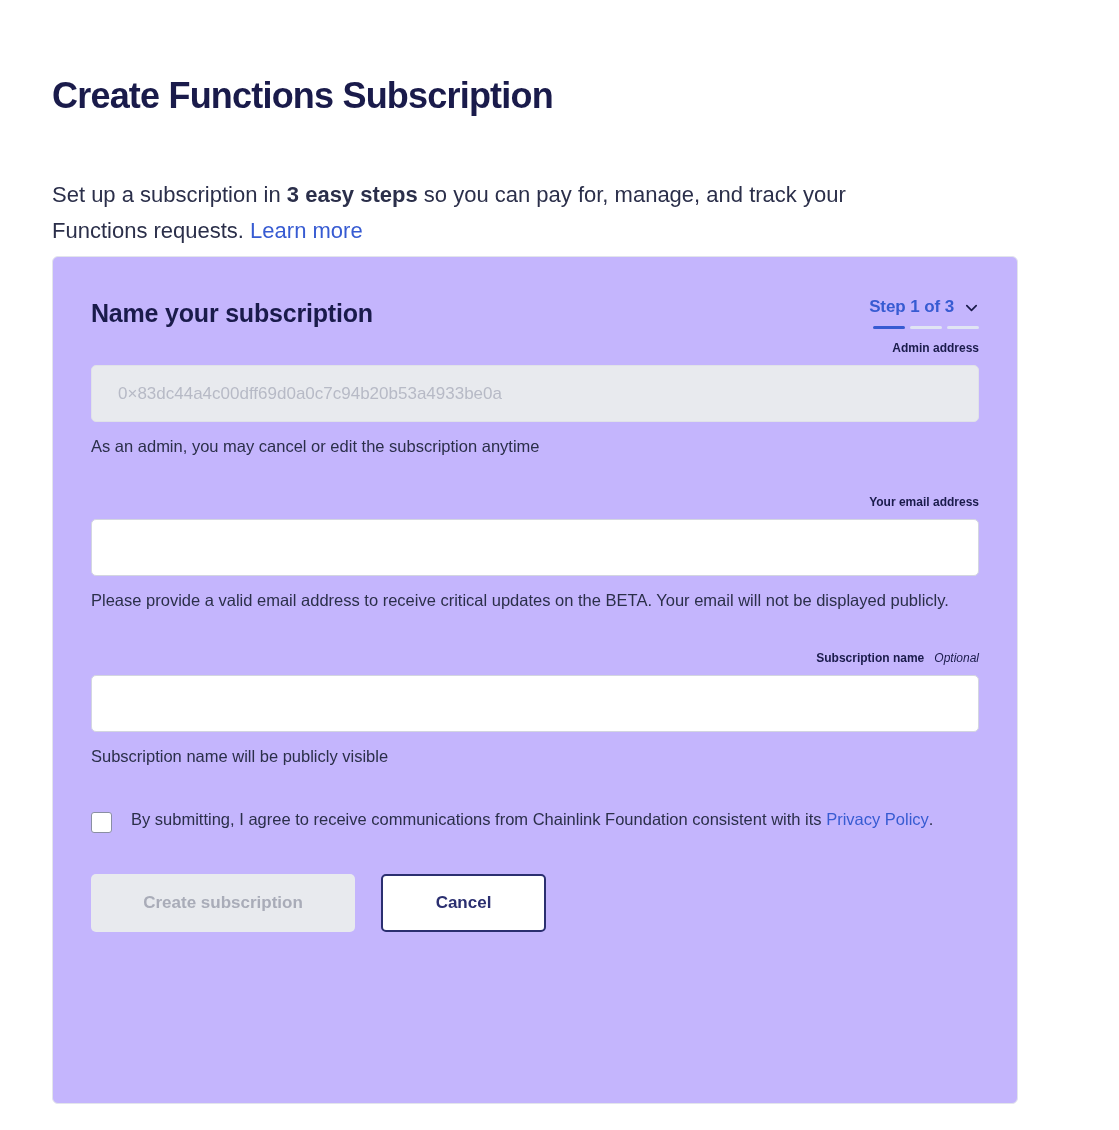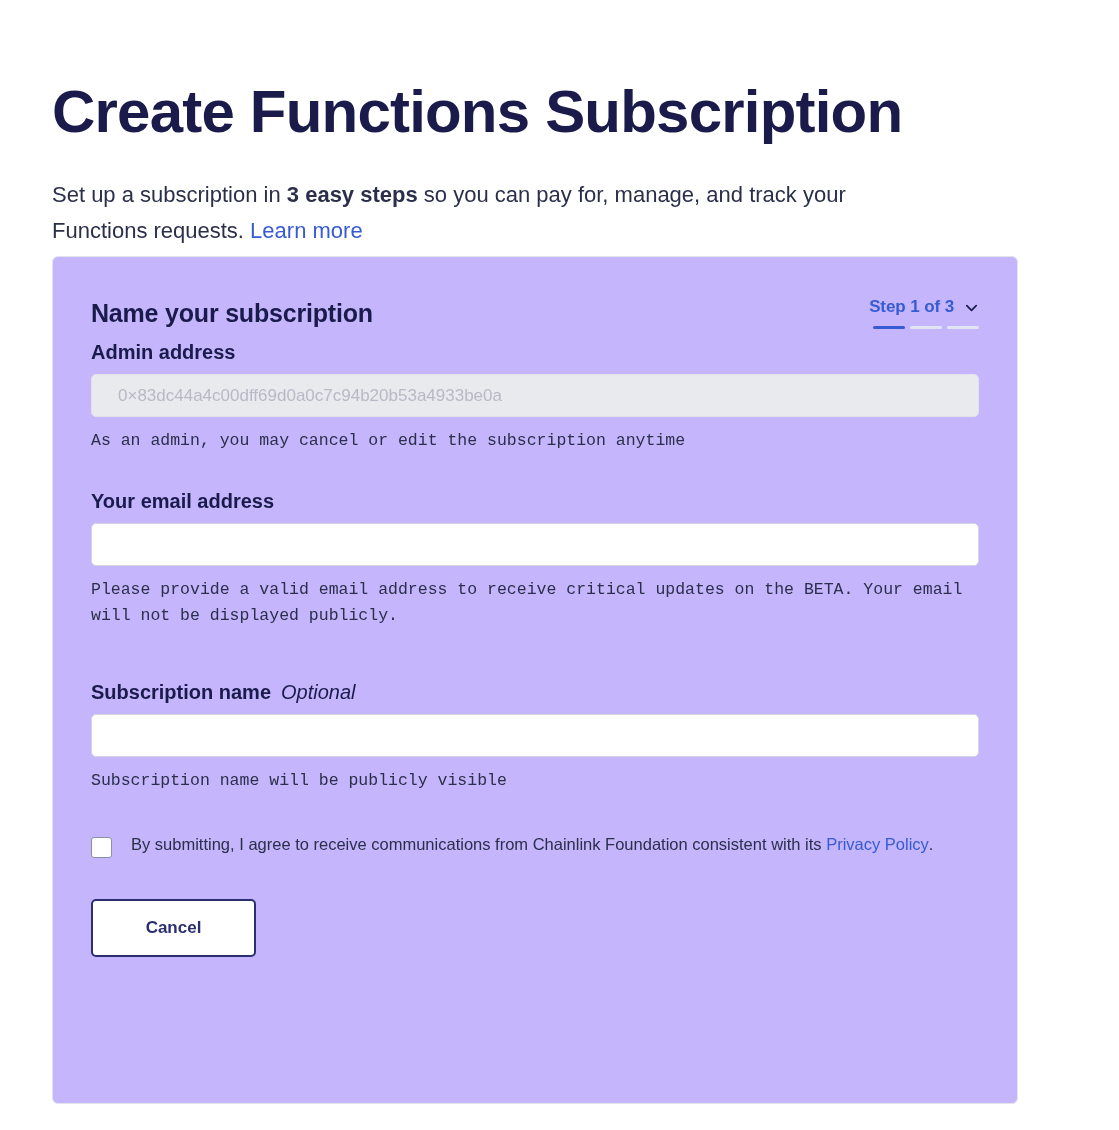--- a/index.html
+++ b/index.html
@@ -15,21 +15,21 @@
   .page {
     position: relative;
     width: 1119px;
     height: 1130px;
     overflow: hidden;
   }
   .page-title {
     position: absolute;
     left: 52px;
     top: 44px;
-    font-size: 60px;
+    font-size: 36px;
     line-height: 56px;
     font-weight: 700;
     color: #1a1b4b;
     letter-spacing: -0.8px;
   }
   .page-subtitle {
     position: absolute;
     left: 52px;
     top: 155px;
     width: 880px;
@@ -111,60 +111,60 @@
 
   .form {
     position: absolute;
     left: 0;
     top: 84px;
     right: 0;
     padding: 0 38px;
   }
 
   .field-label {
-    font-size: 20px;
+    font-size: 12px;
     font-weight: 700;
     color: #1a1b4b;
     margin-bottom: 10px;
+    text-align: right;
   }
   .field-label .optional {
     font-weight: 400;
     font-style: italic;
     color: #1a1b4b;
     margin-left: 10px;
   }
   .input {
     width: 100%;
-    height: 43px;
+    height: 57px;
     border: 1px solid #d3d6e0;
     border-radius: 5px;
     background: #ffffff;
     font-size: 17px;
     color: #1a1b4b;
     padding: 0 26px;
     font-family: "Liberation Sans", sans-serif;
     outline: none;
   }
   .input::placeholder { color: #b7bac6; }
   .input.readonly {
     background: #e8eaee;
     border-color: #e0e2e8;
     color: #a9acb8;
   }
   .help {
     font-size: 16.5px;
     line-height: 26px;
     color: #2b2f4a;
     margin-top: 11px;
-    font-family: Liberation Mono, monospace;
   }
 
   .group-admin { margin-top: 0; }
   .group-email { margin-top: 36px; }
-  .group-name { margin-top: 52px; }
+  .group-name { margin-top: 38px; }
 
   .consent {
     display: flex;
     align-items: flex-start;
     gap: 19px;
     margin-top: 38px;
     max-width: 880px;
   }
   .checkbox {
     flex: 0 0 auto;
@@ -260,18 +260,19 @@
         <input class="input" type="text" placeholder="" style="">
         <div class="help">Subscription name will be publicly visible</div>
       </div>
 
       <div class="consent">
         <div class="checkbox"></div>
         <div class="consent-text"><span>By submitting, I agree to receive communications from Chainlink Foundation consistent with its </span><a class="link" href="#">Privacy Policy</a><span>.</span></div>
       </div>
 
       <div class="actions">
+        <button class="btn btn-primary-disabled" disabled="">Create subscription</button>
         <button class="btn btn-secondary">Cancel</button>
       </div>
 
     </div>
   </div>
 </div>
 
 </body></html>

